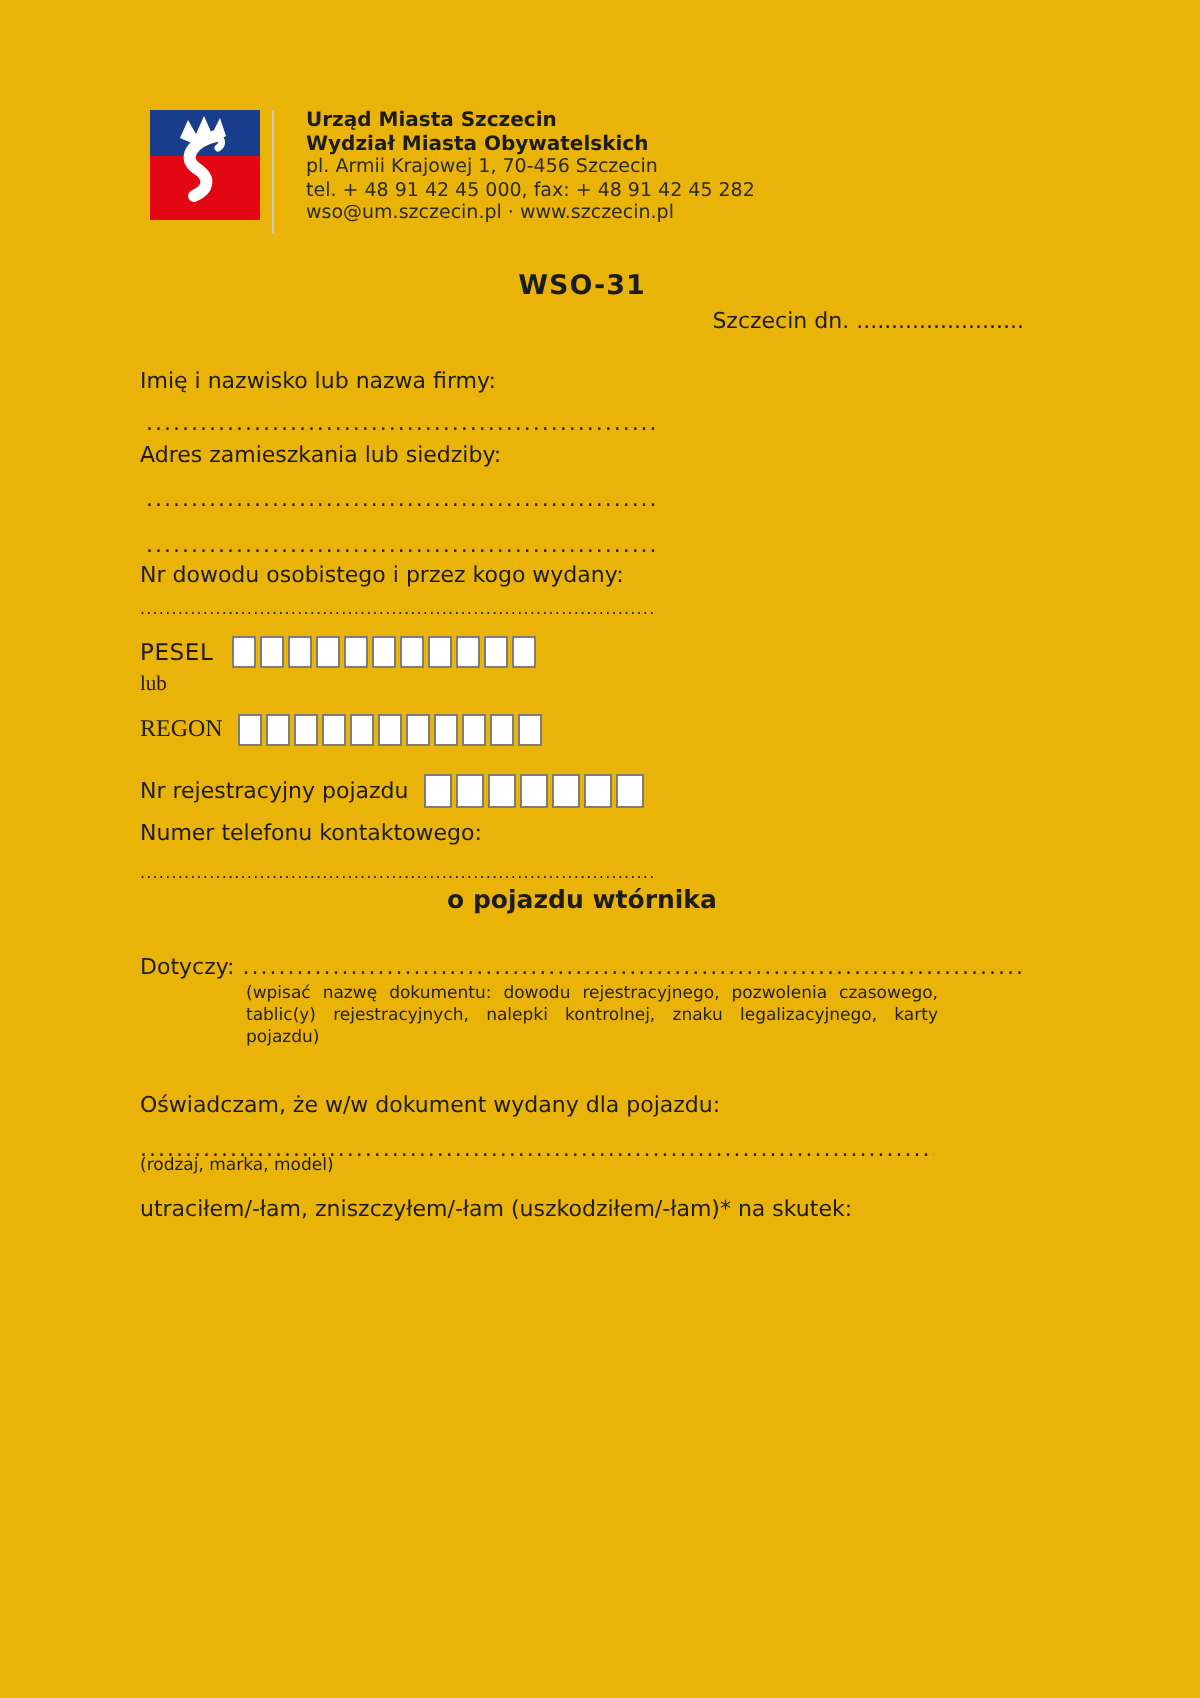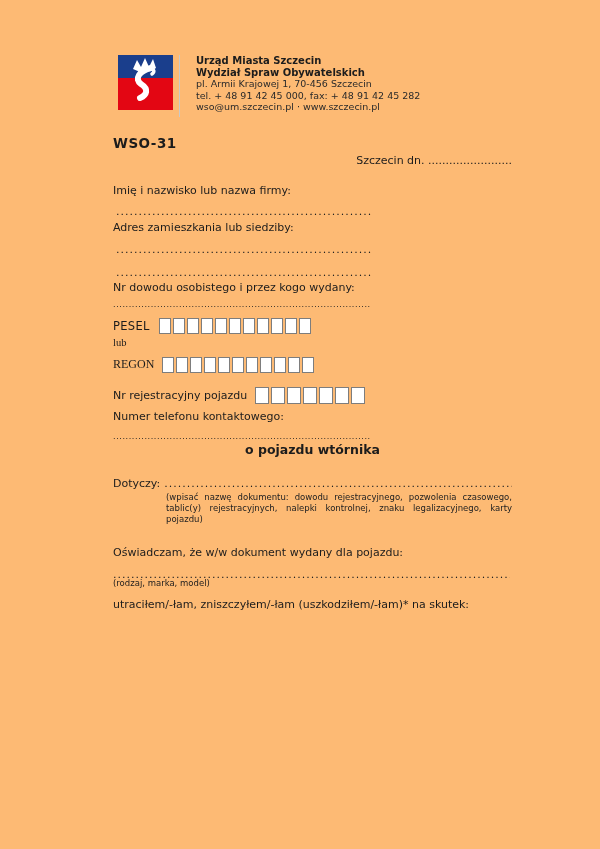--- a/index.html
+++ b/index.html
@@ -1,31 +1,31 @@
 <!DOCTYPE html>
 <html><head>
 <meta charset="utf-8">
 <style>
   html,body{margin:0;padding:0;background:#888;}
   .page{
-    width:600px;height:849px;background:#fdba74;margin:0 auto;
+    width:600px;height:849px;background:#eab308;margin:0 auto;
     font-family:"DejaVu Sans","Liberation Sans",sans-serif;
     color:#1c1c1c;position:relative;overflow:hidden;
-    box-sizing:border-box;padding:55px 88px 0 113px;
+    box-sizing:border-box;padding:55px 88px 0 70px;
   }
   
   .letterhead{display:flex;align-items:flex-start;margin-left:5px;height:60px;}
   .logo{width:55px;height:55px;flex:0 0 auto;}
   .hdr-divider{width:1px;background:#c9c9c9;height:62px;margin-left:6px;}
   .hdr-text{margin-left:16px;padding-top:0px;}
   .hdr-text div{line-height:11.5px;}
   .hdr-bold{font-weight:bold;font-size:10px;}
   .hdr-small{font-size:9.5px;color:#2a2a2a;}
   
-  .form-code{margin-top:20px;text-align:left;font-weight:bold;font-size:13.5px;letter-spacing:.5px;}
+  .form-code{margin-top:20px;text-align:center;font-weight:bold;font-size:13.5px;letter-spacing:.5px;}
   .date-line{margin-top:3px;text-align:right;font-size:11px;}
   
   .lbl{font-size:11px;line-height:13px;}
   .dots{white-space:nowrap;overflow:hidden;display:block;color:#222;}
   .dots-short{font-size:11px;letter-spacing:1px;width:255px;height:14px;line-height:14px;}
   .dots-fine{font-size:8px;letter-spacing:.6px;width:258px;height:11px;line-height:11px;}
   .dots-full{font-size:11px;letter-spacing:1px;width:397px;height:13px;line-height:13px;}
   .mt1{margin-top:1px}.mt2{margin-top:2px}.mt5{margin-top:5px}.mt6{margin-top:6px}
   .mt8{margin-top:8px}.mt9{margin-top:9px}.mt12{margin-top:12px}.mt17{margin-top:17px}
   .indent2{padding-left:3px;}
@@ -61,21 +61,21 @@
         <rect x="0" y="0" width="55" height="23" fill="#1a3e8c"></rect>
         <rect x="0" y="23" width="55" height="32" fill="#e30613"></rect>
         <polygon points="15,14 19,5 23,12 27,3 31,12 35,4 38,13 33,16 22,17" fill="#ffffff"></polygon>
         <path d="M33,13 C21,16 16,24 23,29 C31,34 29,40 22,43" stroke="#ffffff" stroke-width="6" fill="none" stroke-linecap="round"></path>
         <path d="M33,13 C36,14 37,17 34,19" stroke="#ffffff" stroke-width="3.5" fill="none" stroke-linecap="round"></path>
       </svg>
     </div>
     <div class="hdr-divider"></div>
     <div class="hdr-text">
       <div class="hdr-bold">Urząd Miasta Szczecin</div>
-      <div class="hdr-bold">Wydział Spraw Obywatelskich</div>
+      <div class="hdr-bold">Wydział Miasta Obywatelskich</div>
       <div class="hdr-small">pl. Armii Krajowej 1, 70-456 Szczecin</div>
       <div class="hdr-small">tel. + 48 91 42 45 000, fax: + 48 91 42 45 282</div>
       <div class="hdr-small">wso@um.szczecin.pl · www.szczecin.pl</div>
     </div>
   </div>
 
   <div class="form-code">WSO-31</div>
   <div class="date-line">
     <span>Szczecin dn.</span>
     <span>........................</span>

